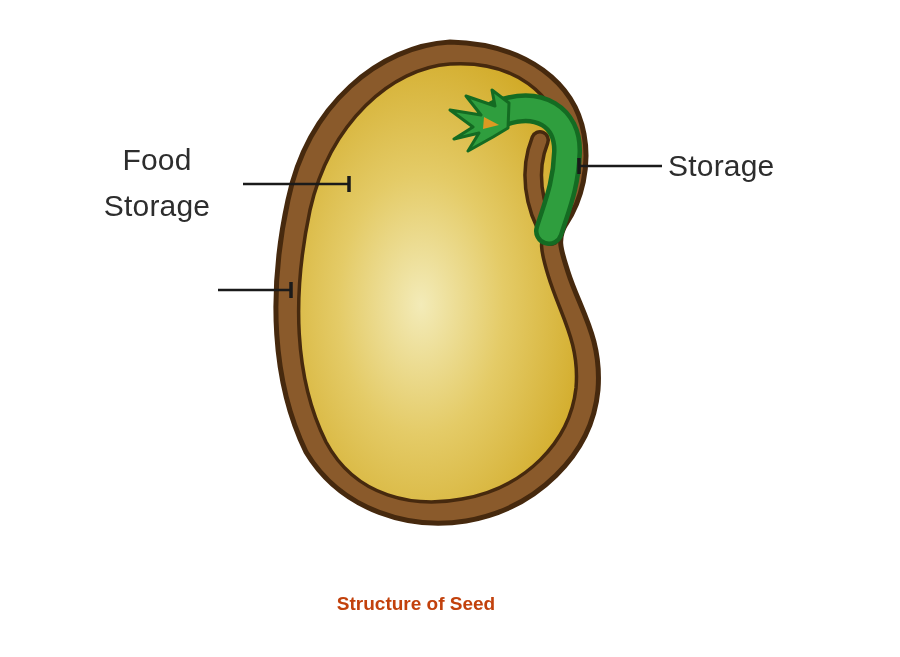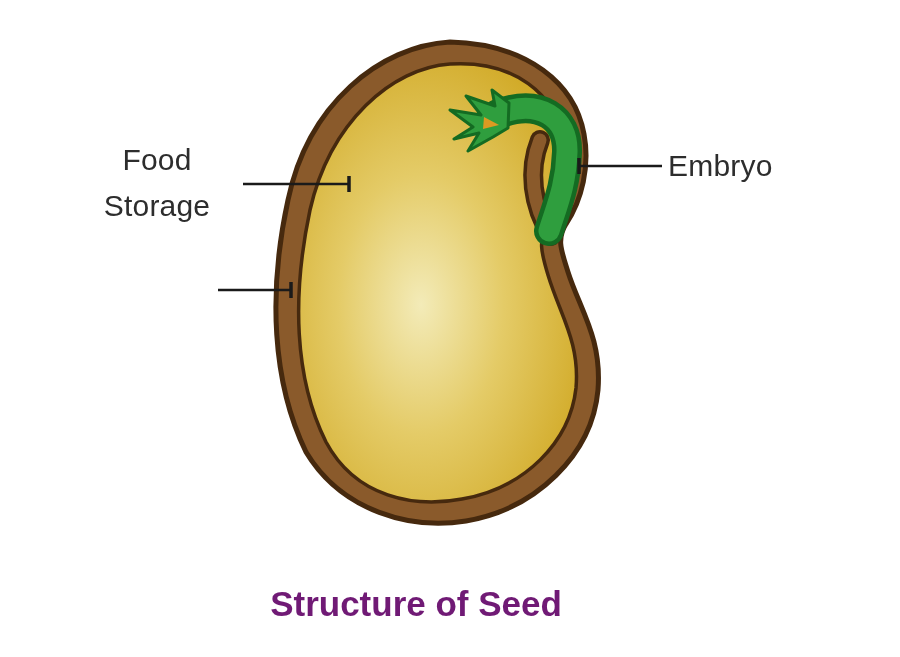--- a/index.html
+++ b/index.html
@@ -40,24 +40,24 @@
   .label-embryo {
     left: 668px;
     top: 143px;
   }
   .caption {
     position: absolute;
     left: 0;
     top: 586px;
     width: 100%;
     text-align: center;
-    font-size: 35px;
+    font-size: 19px;
     line-height: 36px;
     font-weight: 600;
-    color: #701a75;
+    color: #c2410c;
   }
 </style>
 </head>
 <body>
 
 <div class="stage">
 
   <svg viewBox="0 0 900 657" width="900" height="657">
     <defs>
       <radialGradient id="foodGrad" cx="44%" cy="55%" r="62%">
@@ -108,17 +108,17 @@
 
     <g>
       <line x1="662" y1="166" x2="579" y2="166" stroke-width="2.5" stroke="#1a1a1a"></line>
       <line x1="579" y1="158" x2="579" y2="174" stroke-width="3.5" stroke="#1a1a1a"></line>
     </g>
   </svg>
 
   <div class="label label-food">Food Storage</div>
 
 
-  <div class="label label-embryo">Embryo</div>
+  <div class="label label-embryo">Storage</div>
 
   <div class="caption">Structure of Seed</div>
 
 </div>
 
 </body></html>

